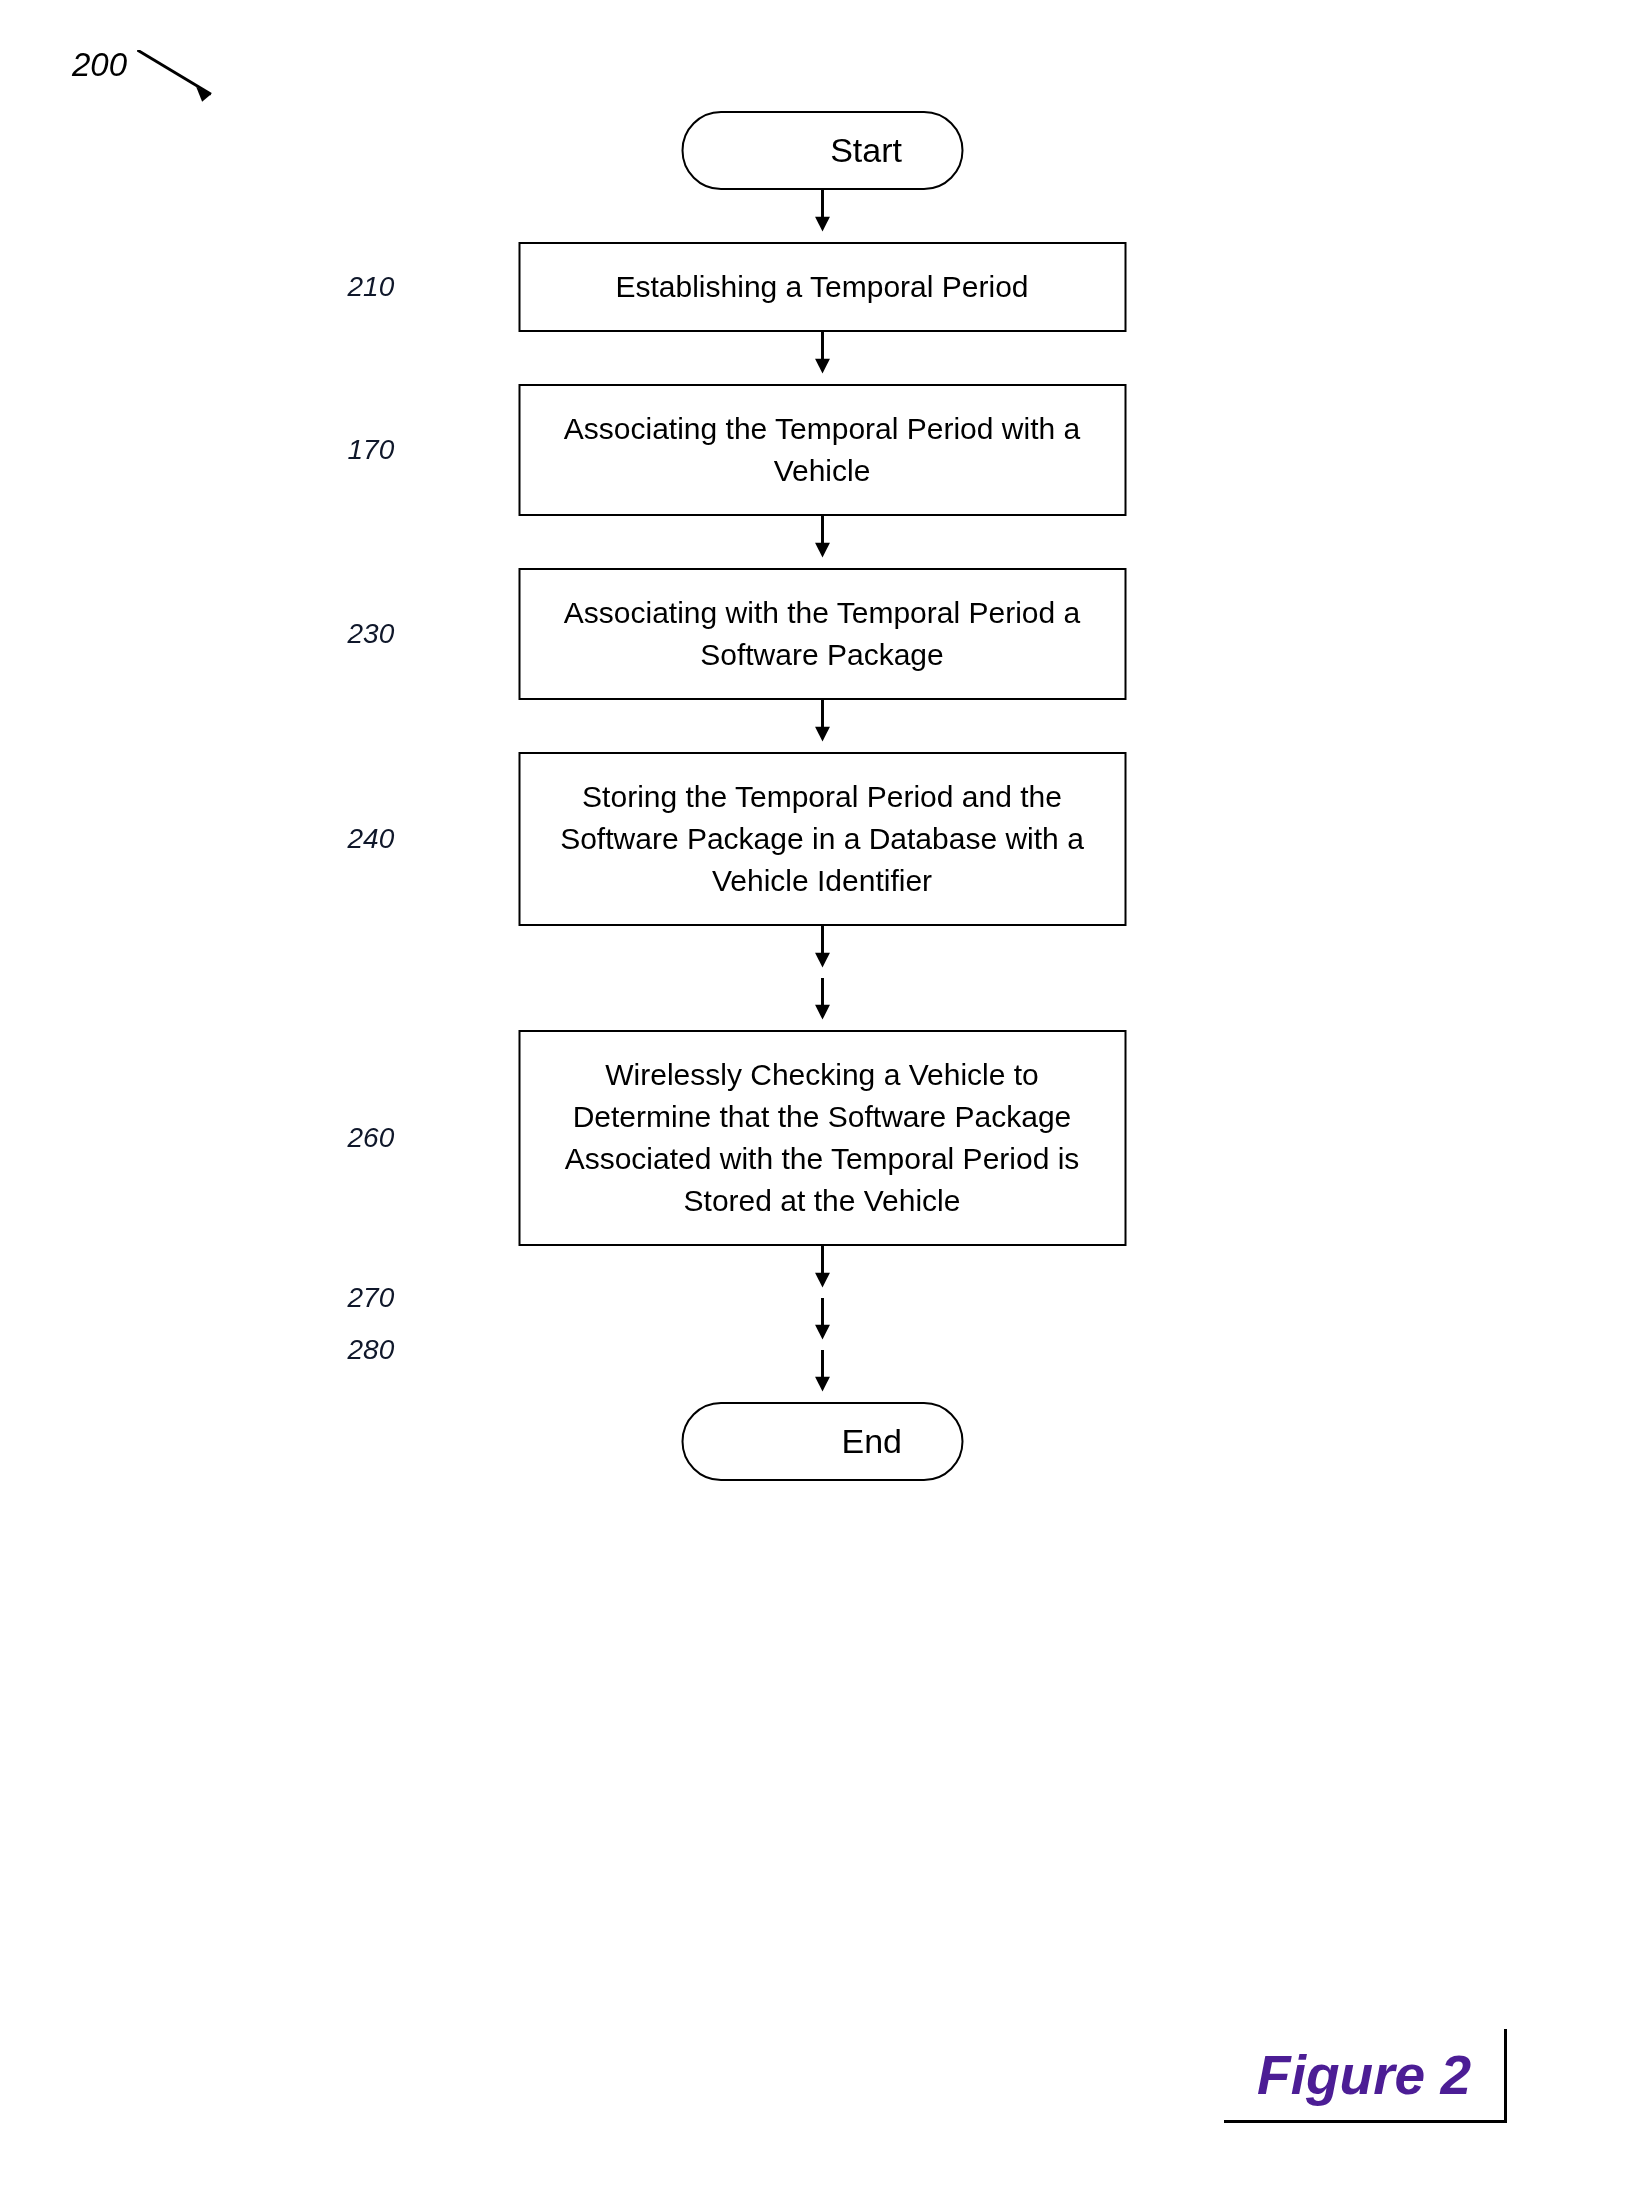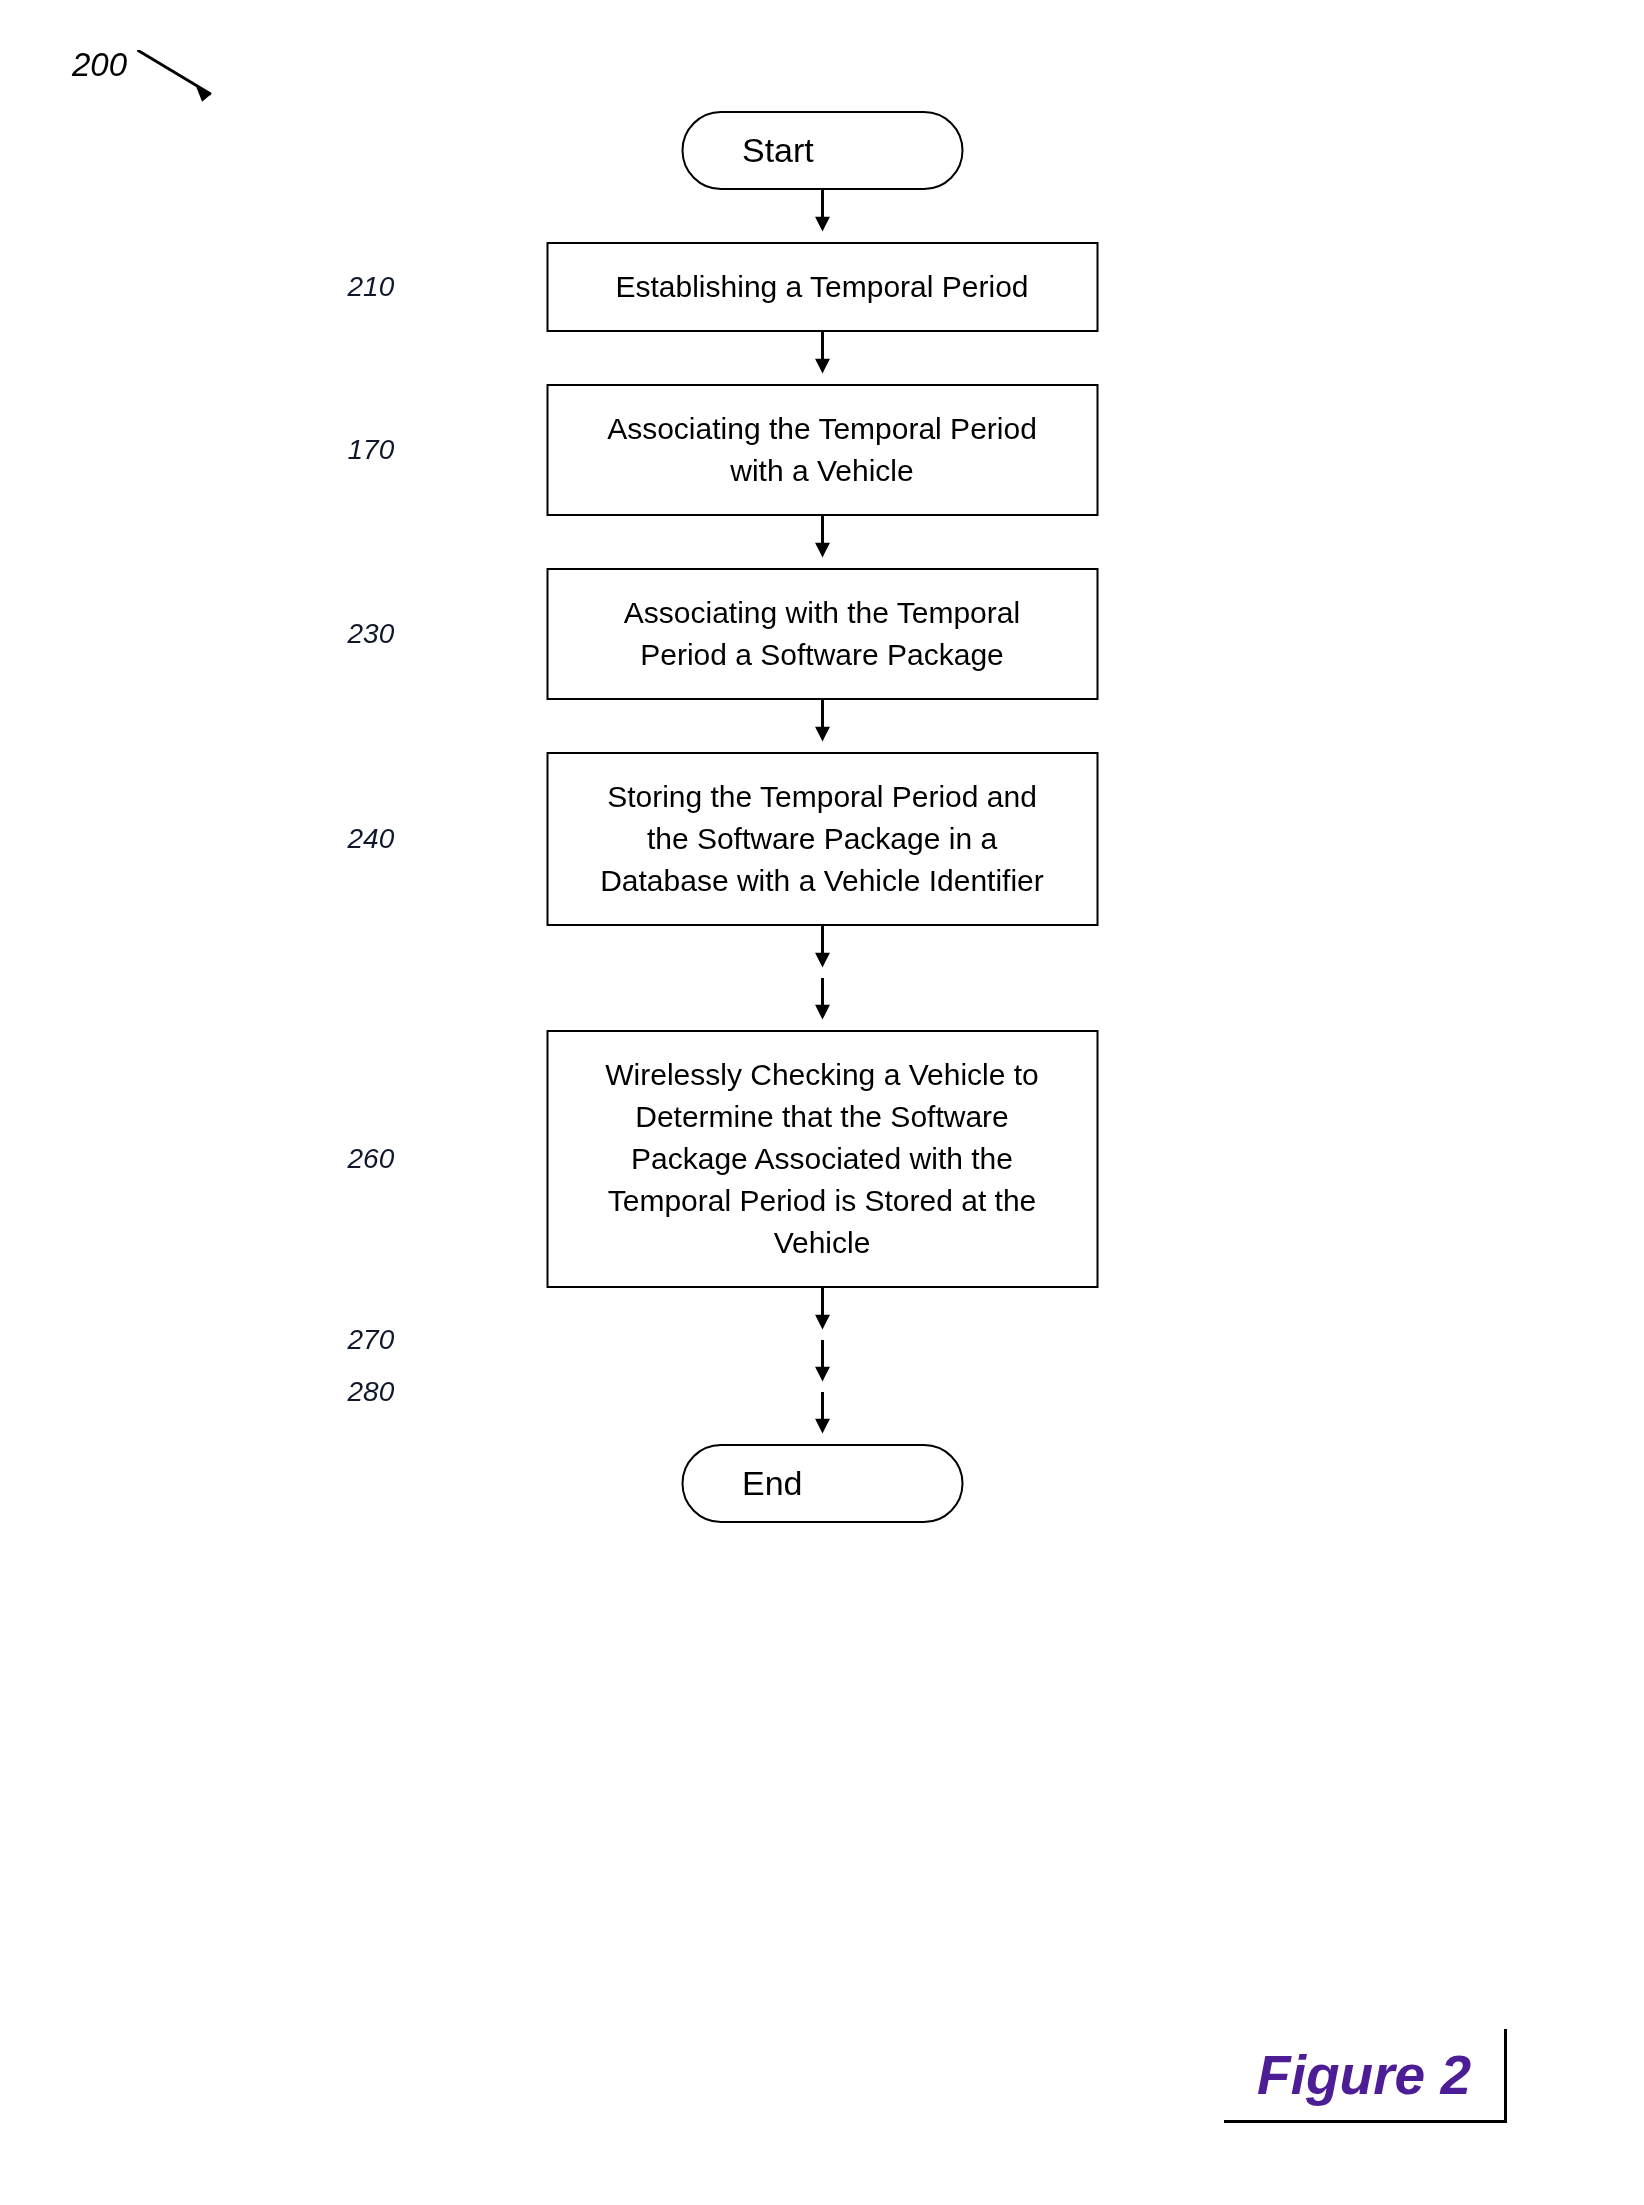--- a/index.html
+++ b/index.html
@@ -18,32 +18,32 @@
       left: 0;
       width: 1644px;
       height: 2205px;
     }
 
     .terminal-box {
       border: 2.2px solid #000;
       border-radius: 45px;
       padding: 18px 59px;
       font-size: 34px;
-      text-align: left;
+      text-align: right;
       background: #fff;
       min-width: 282px;
     }
 
     .process-box {
       border: 2.2px solid #000;
       padding: 22px 37px;
       font-size: 30px;
       text-align: center;
       background: #fff;
-      width: 552px;
+      width: 608px;
       line-height: 1.4;
     }
 
     .step-row {
       display: flex;
       align-items: center;
       position: relative;
       width: 100%;
       justify-content: center;
     }

